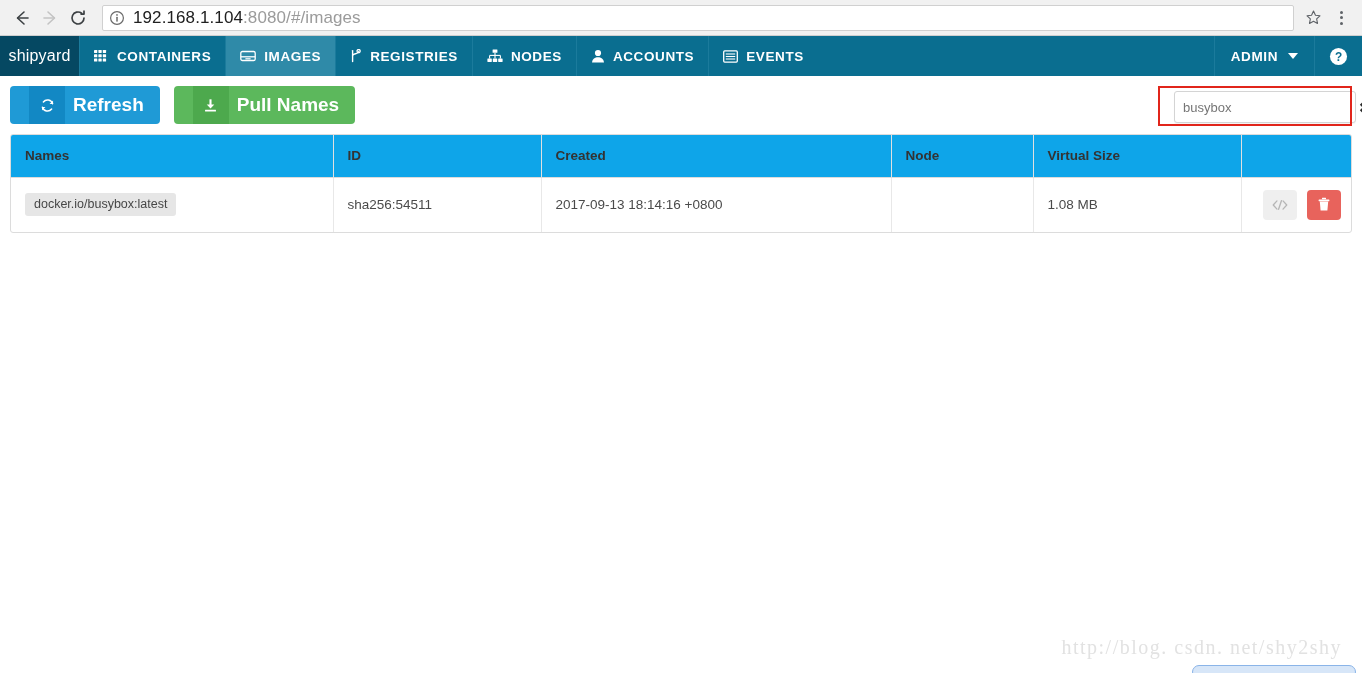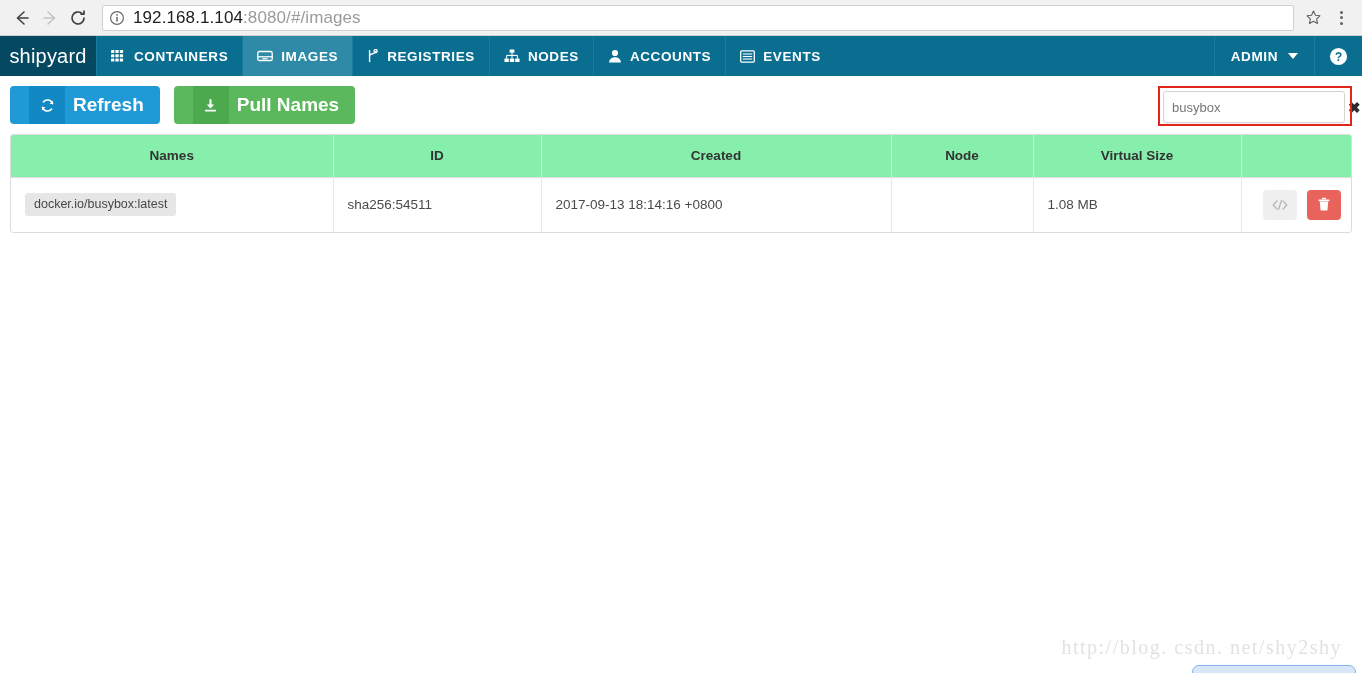--- a/index.html
+++ b/index.html
@@ -77,25 +77,25 @@
   
   #app-navbar {
     height: 40px;
     background: #0a6e90;
     display: flex;
     align-items: stretch;
     color: #ffffff;
   }
   #brand {
     background: #054862;
-    width: 96px;
+    width: 79px;
     display: flex;
     align-items: center;
     justify-content: center;
-    font-size: 20px;
+    font-size: 16px;
     letter-spacing: 0.2px;
     color: #ffffff;
     font-weight: 400;
   }
   .nav-item {
     display: flex;
     align-items: center;
     gap: 8px;
     padding: 16px 14px;
     font-size: 13.5px;
@@ -170,21 +170,21 @@
   }
   #search-annotation {
     position: absolute;
     left: 0; top: 0;
     width: 194px; height: 40px;
     border: 2px solid #e1251b;
     pointer-events: none;
   }
   #search-field {
     position: absolute;
-    left: 5px; top: 5px;
+    left: 16px; top: 5px;
     width: 182px; height: 32px;
     background: #ffffff;
     border: 1px solid #d4d4d4;
     border-radius: 3px;
     box-shadow: 0 1px 1px rgba(0,0,0,0.05);
     display: flex;
     align-items: center;
     padding: 0 8px;
   }
   #search-input {
@@ -212,22 +212,22 @@
     border-radius: 3px;
     background: #ffffff;
     overflow: hidden;
   }
   table {
     width: 100%;
     border-collapse: collapse;
     table-layout: fixed;
   }
   thead th {
-    background: #86efac;
-    text-align: center;
+    background: #0ea5e9;
+    text-align: left;
     font-size: 13.5px;
     font-weight: bold;
     color: #333333;
     padding: 13px 14px;
     border-right: 1px solid #e0e0e0;
     border-bottom: 1px solid #dcdcdc;
     height: 42px;
   }
   thead th:last-child { border-right: none; }
   tbody td {

